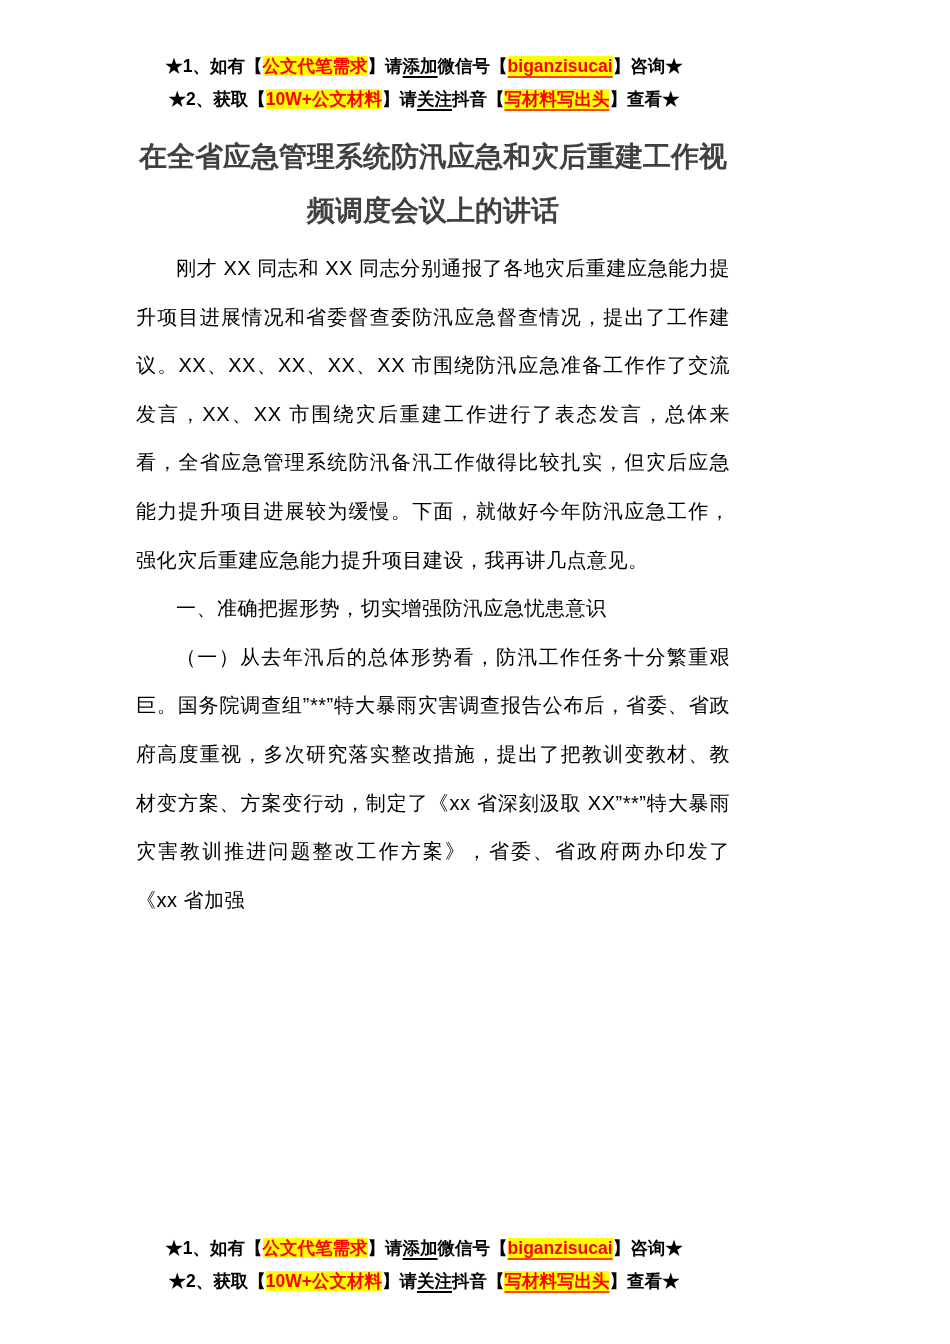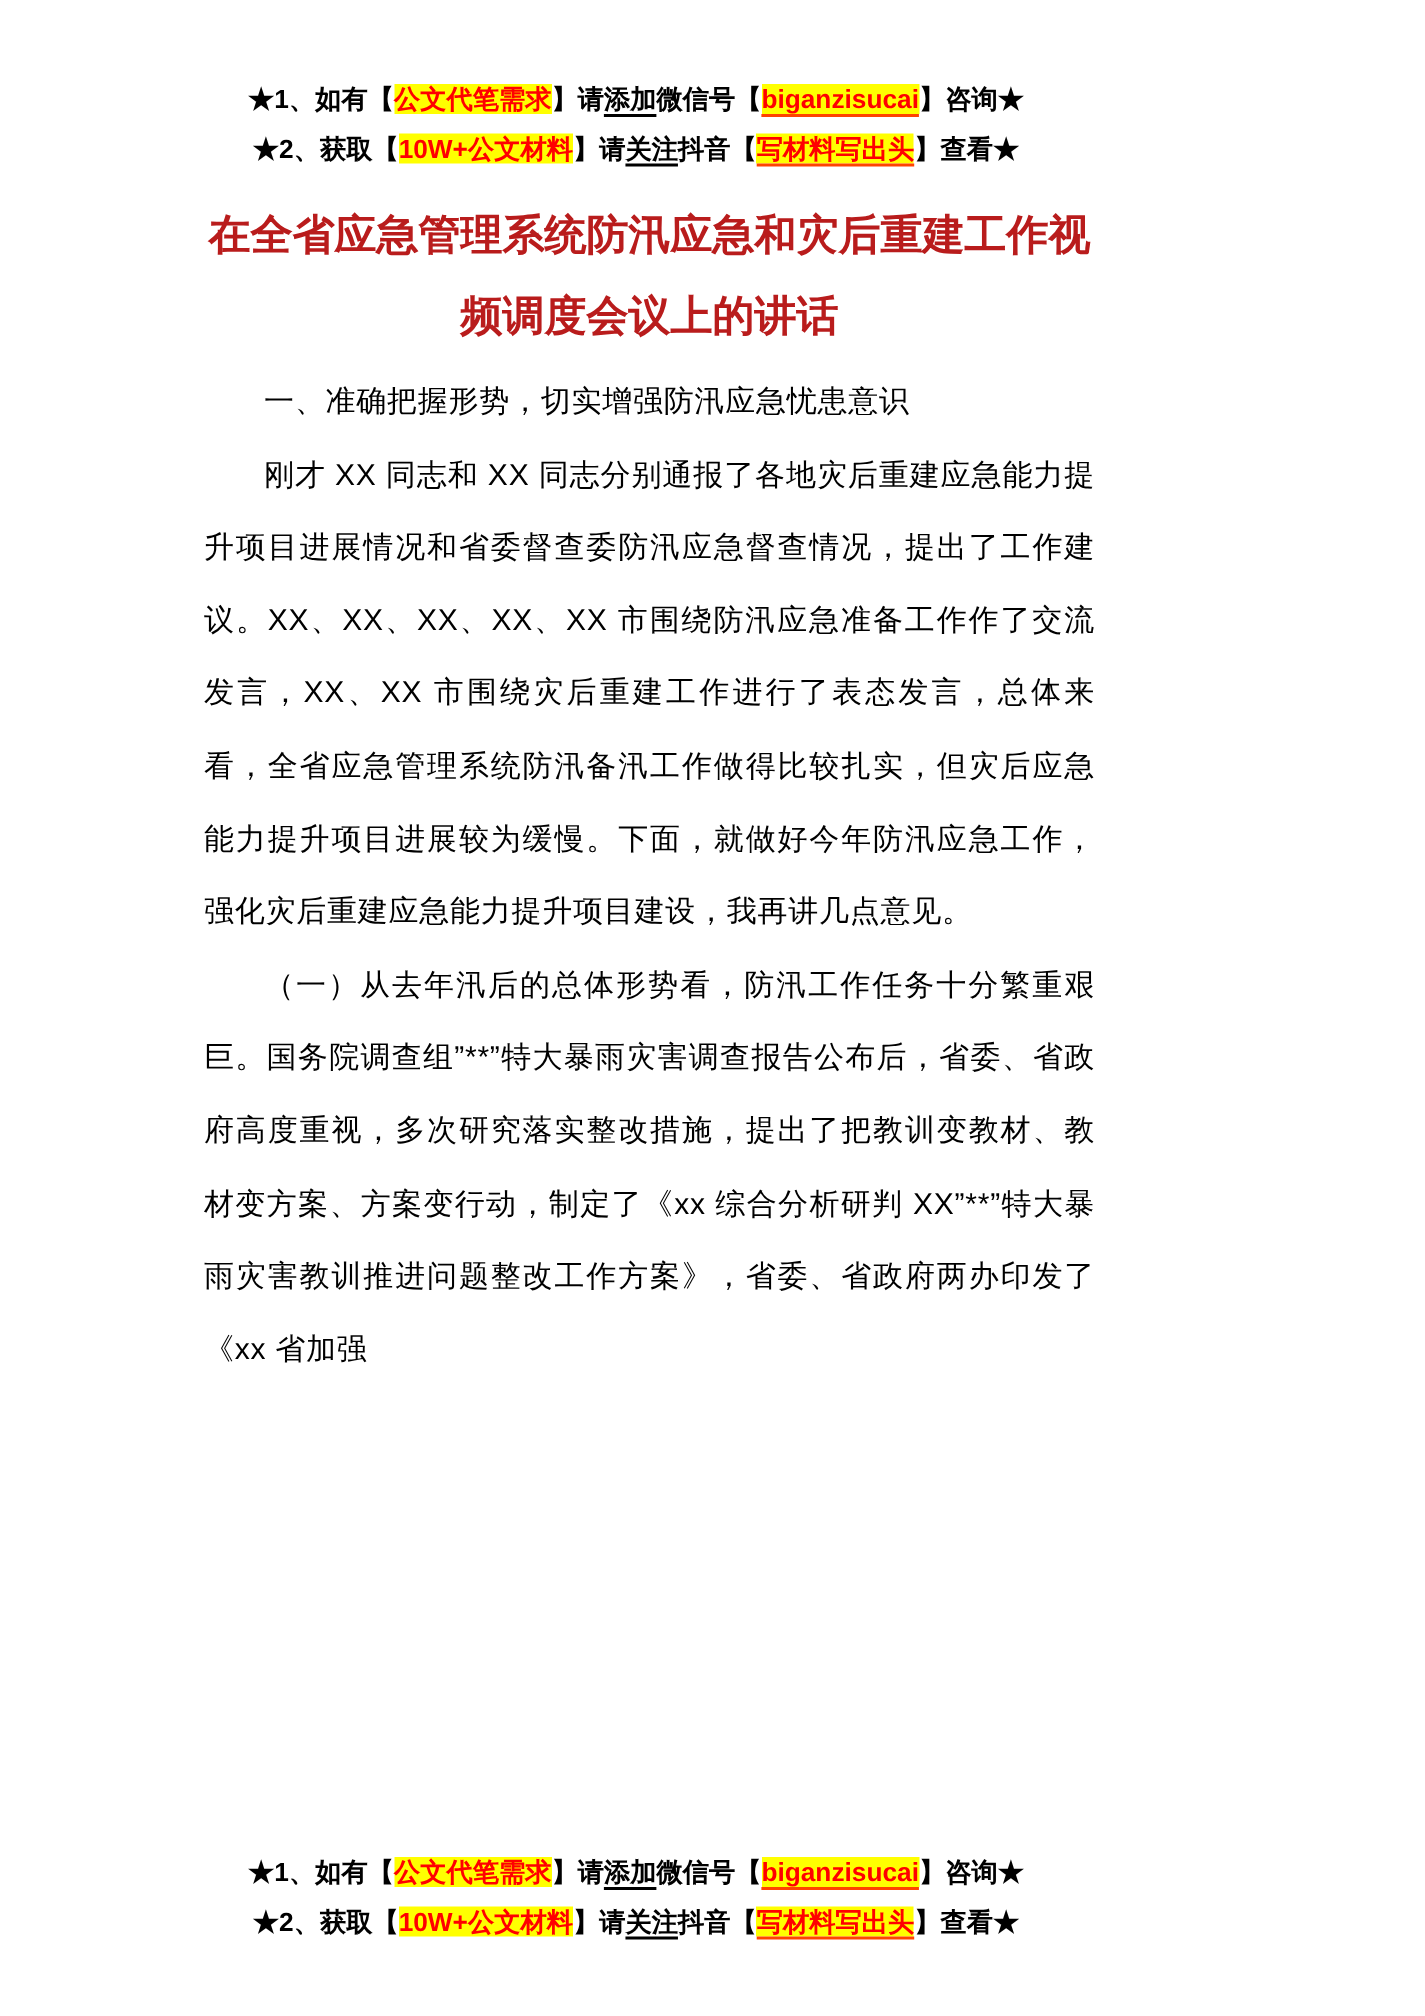--- a/index.html
+++ b/index.html
@@ -55,21 +55,21 @@
     text-decoration-thickness: 2px;
     text-underline-offset: 4px;
   }
   
   .doc-title {
     font-size: 28px;
     font-weight: bold;
     line-height: 54px;
     text-align: center;
     margin: 14px 0 6px 0;
-    color: #b91c1c;
+    color: #404040;
   }
   
   .doc-body {
     flex: 0 0 auto;
   }
   .para {
     margin: 0;
     font-size: 20px;
     line-height: 48.6px;
     text-align: justify;
@@ -84,23 +84,23 @@
 <div class="page">
 
   <div class="promo">
     <div><span>★1、如有【</span><span class="hl">公文代笔需求</span><span>】请</span><span class="u-black">添加</span><span>微信号【</span><span class="hl-link">biganzisucai</span><span>】咨询★</span></div>
     <div><span>★2、获取【</span><span class="hl">10W+公文材料</span><span>】请</span><span class="u-black">关注</span><span>抖音【</span><span class="hl-link">写材料写出头</span><span>】查看★</span></div>
   </div>
 
   <h1 class="doc-title">在全省应急管理系统防汛应急和灾后重建工作视频调度会议上的讲话</h1>
 
   <div class="doc-body">
+    <p class="para">刚才 XX 同志和 XX 同志分别通报了各地灾后重建应急能力提升项目进展情况和省委督查委防汛应急督查情况，提出了工作建议。XX、XX、XX、XX、XX 市围绕防汛应急准备工作作了交流发言，XX、XX 市围绕灾后重建工作进行了表态发言，总体来看，全省应急管理系统防汛备汛工作做得比较扎实，但灾后应急能力提升项目进展较为缓慢。下面，就做好今年防汛应急工作，强化灾后重建应急能力提升项目建设，我再讲几点意见。</p>
     <p class="para">一、准确把握形势，切实增强防汛应急忧患意识</p>
-    <p class="para">刚才 XX 同志和 XX 同志分别通报了各地灾后重建应急能力提升项目进展情况和省委督查委防汛应急督查情况，提出了工作建议。XX、XX、XX、XX、XX 市围绕防汛应急准备工作作了交流发言，XX、XX 市围绕灾后重建工作进行了表态发言，总体来看，全省应急管理系统防汛备汛工作做得比较扎实，但灾后应急能力提升项目进展较为缓慢。下面，就做好今年防汛应急工作，强化灾后重建应急能力提升项目建设，我再讲几点意见。</p>
-    <p class="para">（一）从去年汛后的总体形势看，防汛工作任务十分繁重艰巨。国务院调查组”**”特大暴雨灾害调查报告公布后，省委、省政府高度重视，多次研究落实整改措施，提出了把教训变教材、教材变方案、方案变行动，制定了《xx 综合分析研判 XX”**”特大暴雨灾害教训推进问题整改工作方案》，省委、省政府两办印发了《xx 省加强</p>
+    <p class="para">（一）从去年汛后的总体形势看，防汛工作任务十分繁重艰巨。国务院调查组”**”特大暴雨灾害调查报告公布后，省委、省政府高度重视，多次研究落实整改措施，提出了把教训变教材、教材变方案、方案变行动，制定了《xx 省深刻汲取 XX”**”特大暴雨灾害教训推进问题整改工作方案》，省委、省政府两办印发了《xx 省加强</p>
   </div>
 
   <div class="promo promo-footer">
     <div><span>★1、如有【</span><span class="hl">公文代笔需求</span><span>】请</span><span class="u-black">添加</span><span>微信号【</span><span class="hl-link">biganzisucai</span><span>】咨询★</span></div>
     <div><span>★2、获取【</span><span class="hl">10W+公文材料</span><span>】请</span><span class="u-black">关注</span><span>抖音【</span><span class="hl-link">写材料写出头</span><span>】查看★</span></div>
   </div>
 
 </div>
 
 </body></html>

